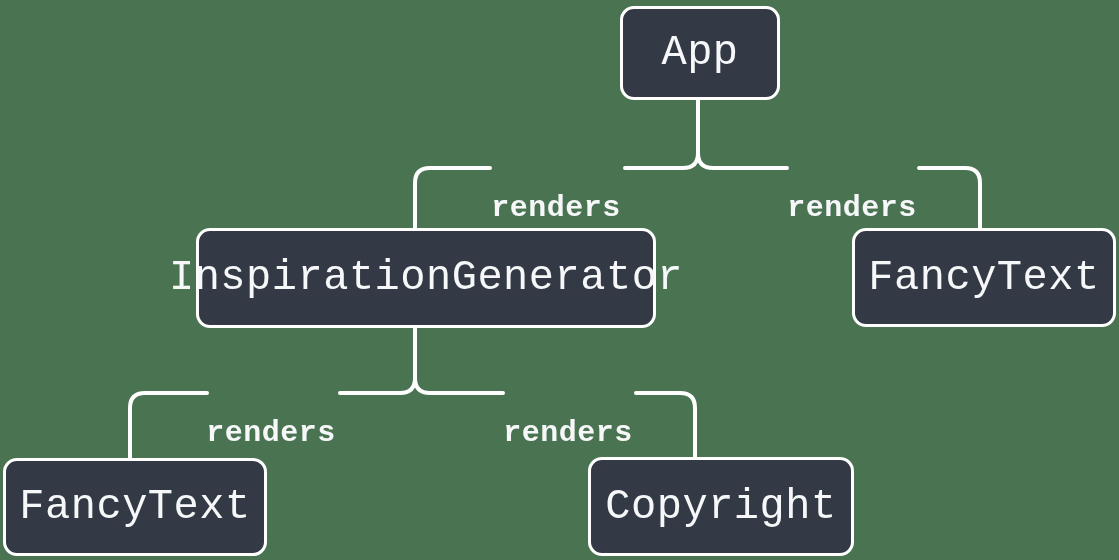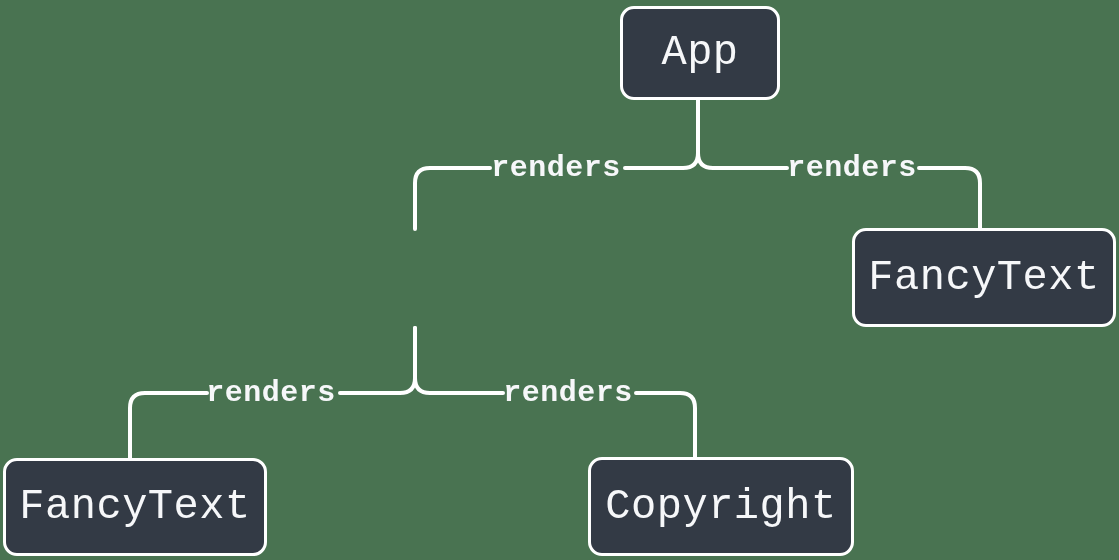--- a/index.html
+++ b/index.html
@@ -50,20 +50,21 @@
   .node-fancy-bottom   { left: 3px;   top: 458px; width: 264px; height: 98px; }
   .node-copyright      { left: 588px; top: 457px; width: 266px; height: 99px; }
   .edge-label {
     position: absolute;
     transform: translate(-50%, -50%);
     color: var(--text, #f6f7f9);
     font-size: 30px;
     font-weight: 600;
     letter-spacing: 0.5px;
     white-space: nowrap;
+    margin-top: 40px;
   }
   .edge-label-1 { left: 556px; top: 168px; }
   .edge-label-2 { left: 852px; top: 168px; }
   .edge-label-3 { left: 271px; top: 393px; }
   .edge-label-4 { left: 568px; top: 393px; }
 </style>
 </head>
 <body>
 
 <div class="stage">
@@ -78,20 +79,21 @@
 
     <path d="M 415 328 L 415 378 Q 415 393 400 393 L 340 393"></path>
     <path d="M 207 393 L 145 393 Q 130 393 130 408 L 130 459"></path>
 
     <path d="M 415 328 L 415 378 Q 415 393 430 393 L 503 393"></path>
     <path d="M 636 393 L 680 393 Q 695 393 695 408 L 695 458"></path>
   </svg>
 
   <div class="node node-app">App</div>
 
+  <div class="node node-ig">InspirationGenerator</div>
 
   <div class="node node-fancy-top">FancyText</div>
 
   <div class="node node-fancy-bottom">FancyText</div>
 
   <div class="node node-copyright">Copyright</div>
 
   <span class="edge-label edge-label-1">renders</span>
   <span class="edge-label edge-label-2">renders</span>
   <span class="edge-label edge-label-3">renders</span>

